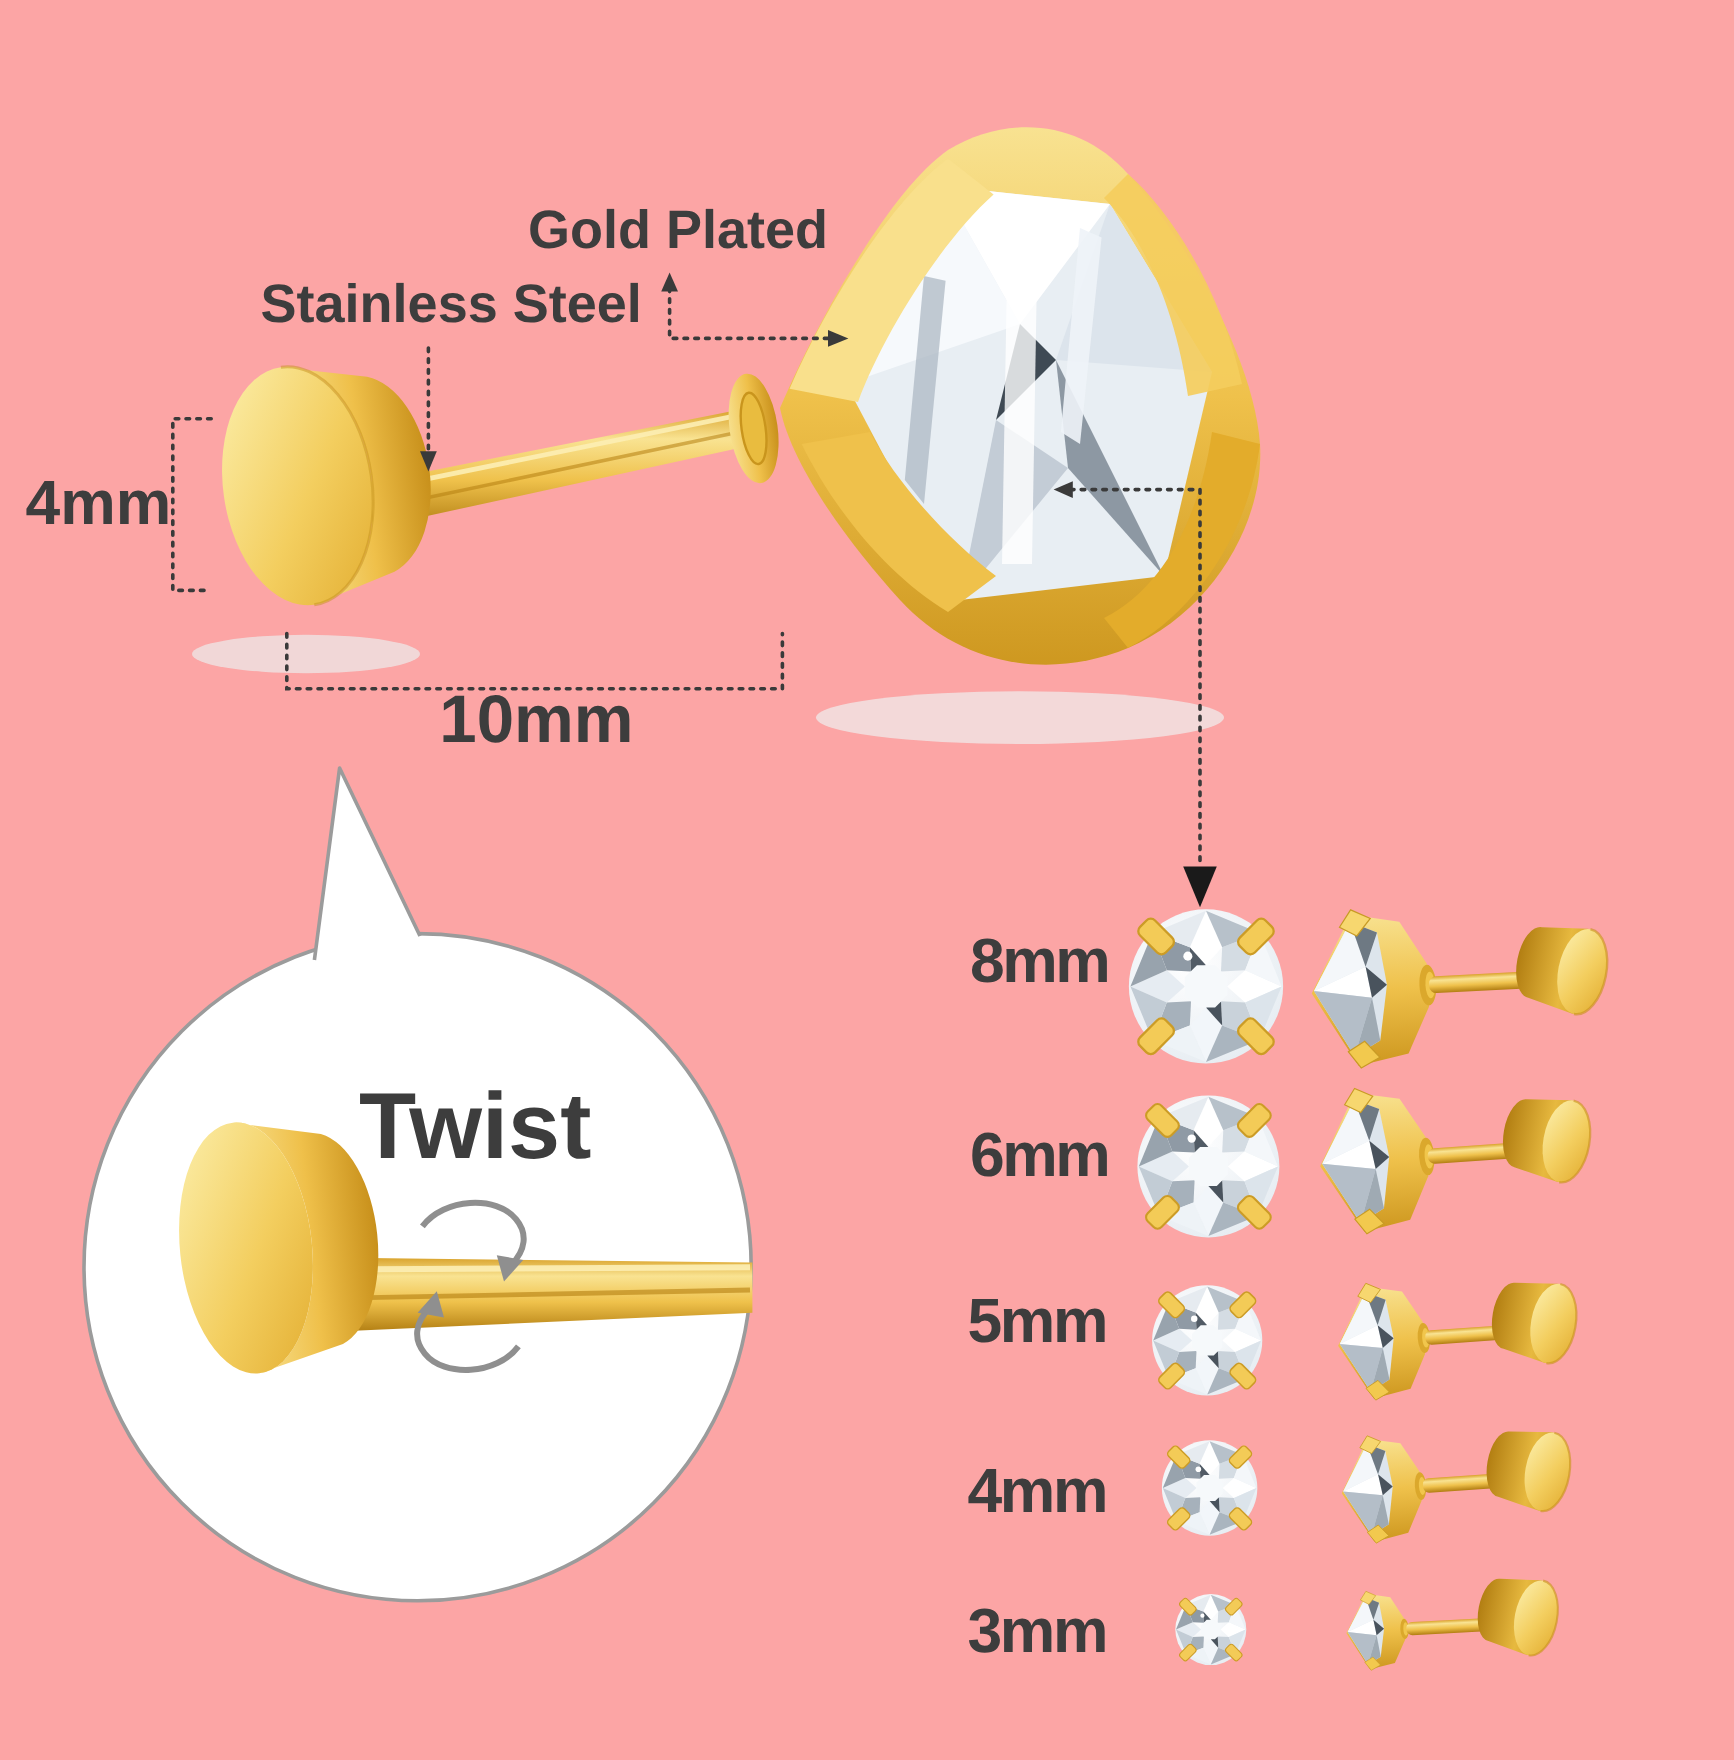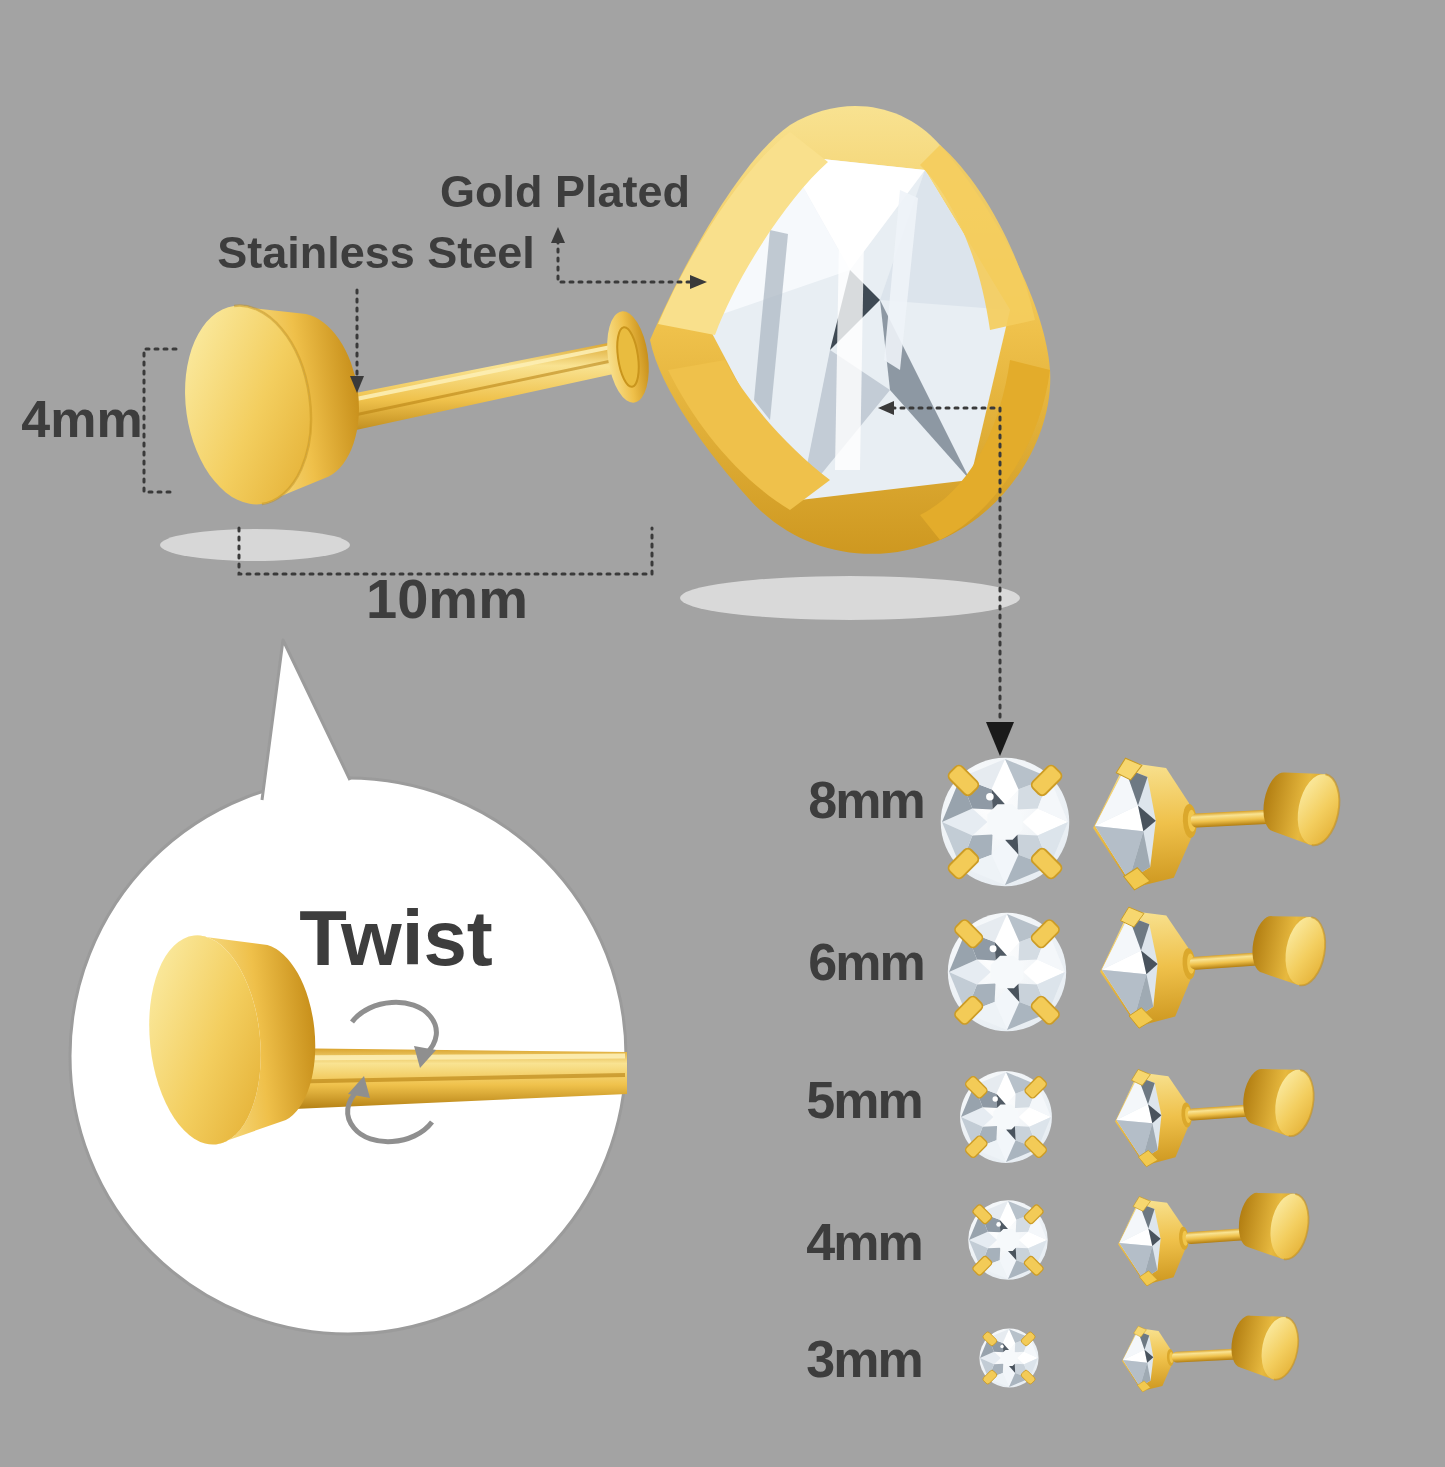--- a/index.html
+++ b/index.html
@@ -1,16 +1,16 @@
 <!DOCTYPE html>
 <html><head>
 <meta charset="utf-8">
 <style>
   html,body{margin:0;padding:0;background:#ffffff;}
-  .canvas{position:relative;width:1445px;height:1467px;background:#a3a3a3;overflow:hidden;
+  .canvas{position:relative;width:1445px;height:1467px;background:#fca5a5;overflow:hidden;
           font-family:"Liberation Sans", sans-serif;}
   svg{position:absolute;left:0;top:0;}
   text{font-family:"Liberation Sans", sans-serif;font-weight:bold;fill:#3d3d3d;}
   .dim-line{stroke:#3a3a3a;stroke-width:3;fill:none;stroke-dasharray:3 6;stroke-linecap:round;}
   .arrowhead{fill:#3a3a3a;stroke:none;}
   .size-label{font-size:52px;letter-spacing:-2px;}
 </style>
 </head>
 <body>
 

